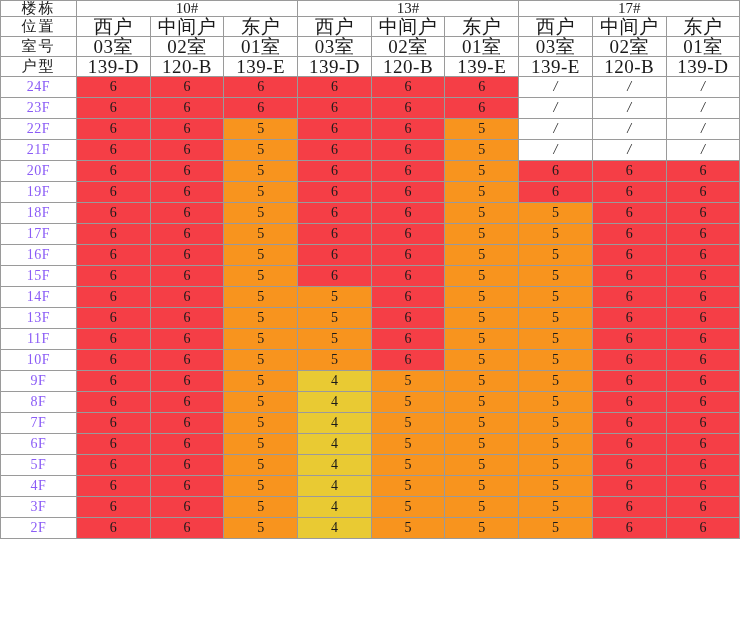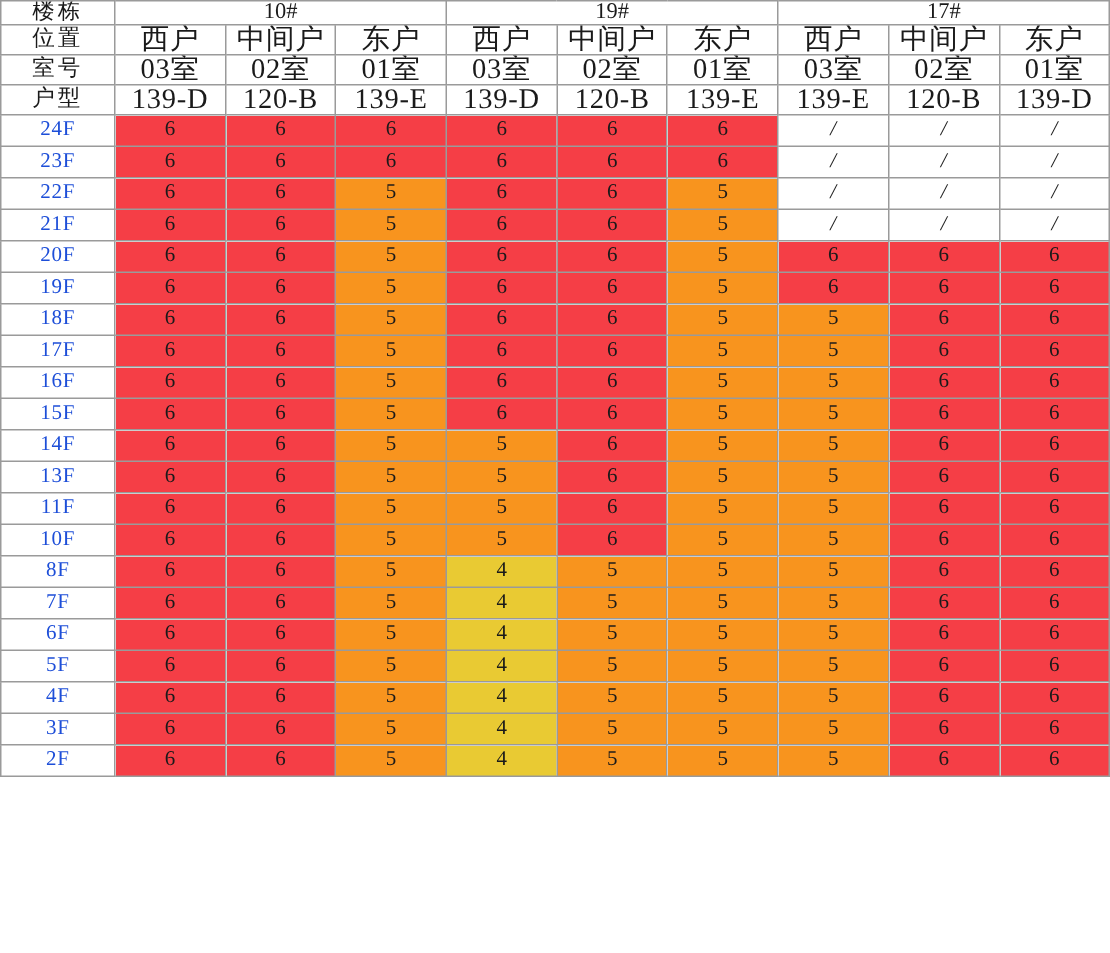--- a/index.html
+++ b/index.html
@@ -58,21 +58,21 @@
     letter-spacing: 0;
     margin-left: 15px;
   }
   
   tr.datarow td {
     height: 20px;
     font-size: 14px;
   }
   tr.datarow td.floor {
     background: #ffffff;
-    color: #1d4ed8;
+    color: #8b5cf6;
     font-size: 14px;
     letter-spacing: 0.5px;
   }
   td.v6 { background: #f53e46; color: #8f2b2b; }
   td.v5 { background: #f8941e; color: #8a4a10; }
   td.v4 { background: #e9ca33; color: #7d6a13; }
   td.vna { background: #ffffff; color: #6e6e6e; font-style: italic; }
 
   
   td.v6, td.v5, td.v4 { border-color: #b03a33; }
@@ -92,21 +92,21 @@
         <col class="c-data">
       <col class="c-data">
         <col class="c-data">
         <col class="c-data">
     </colgroup>
     <tbody id="table-body">
 
     <tr class="hdr hdr-bldg">
           <td class="rowhdr">楼栋</td>
           <td class="bldg" colspan="3">10#</td>
-          <td class="bldg" colspan="3">19#</td>
+          <td class="bldg" colspan="3">13#</td>
           <td class="bldg" colspan="3">17#</td>
         </tr>
         <tr class="hdr">
           <td class="rowhdr">位置</td>
           <td>西户</td>
           <td>中间户</td>
           <td>东户</td>
           <td>西户</td>
           <td>中间户</td>
           <td>东户</td>
@@ -300,20 +300,32 @@
           <td class="v6">6</td>
           <td class="v5">5</td>
           <td class="v5">5</td>
           <td class="v6">6</td>
           <td class="v5">5</td>
           <td class="v5">5</td>
           <td class="v6">6</td>
           <td class="v6">6</td>
         </tr>
         <tr class="datarow">
+          <td class="floor">9F</td>
+          <td class="v6">6</td>
+          <td class="v6">6</td>
+          <td class="v5">5</td>
+          <td class="v4">4</td>
+          <td class="v5">5</td>
+          <td class="v5">5</td>
+          <td class="v5">5</td>
+          <td class="v6">6</td>
+          <td class="v6">6</td>
+        </tr>
+        <tr class="datarow">
           <td class="floor">8F</td>
           <td class="v6">6</td>
           <td class="v6">6</td>
           <td class="v5">5</td>
           <td class="v4">4</td>
           <td class="v5">5</td>
           <td class="v5">5</td>
           <td class="v5">5</td>
           <td class="v6">6</td>
           <td class="v6">6</td>

